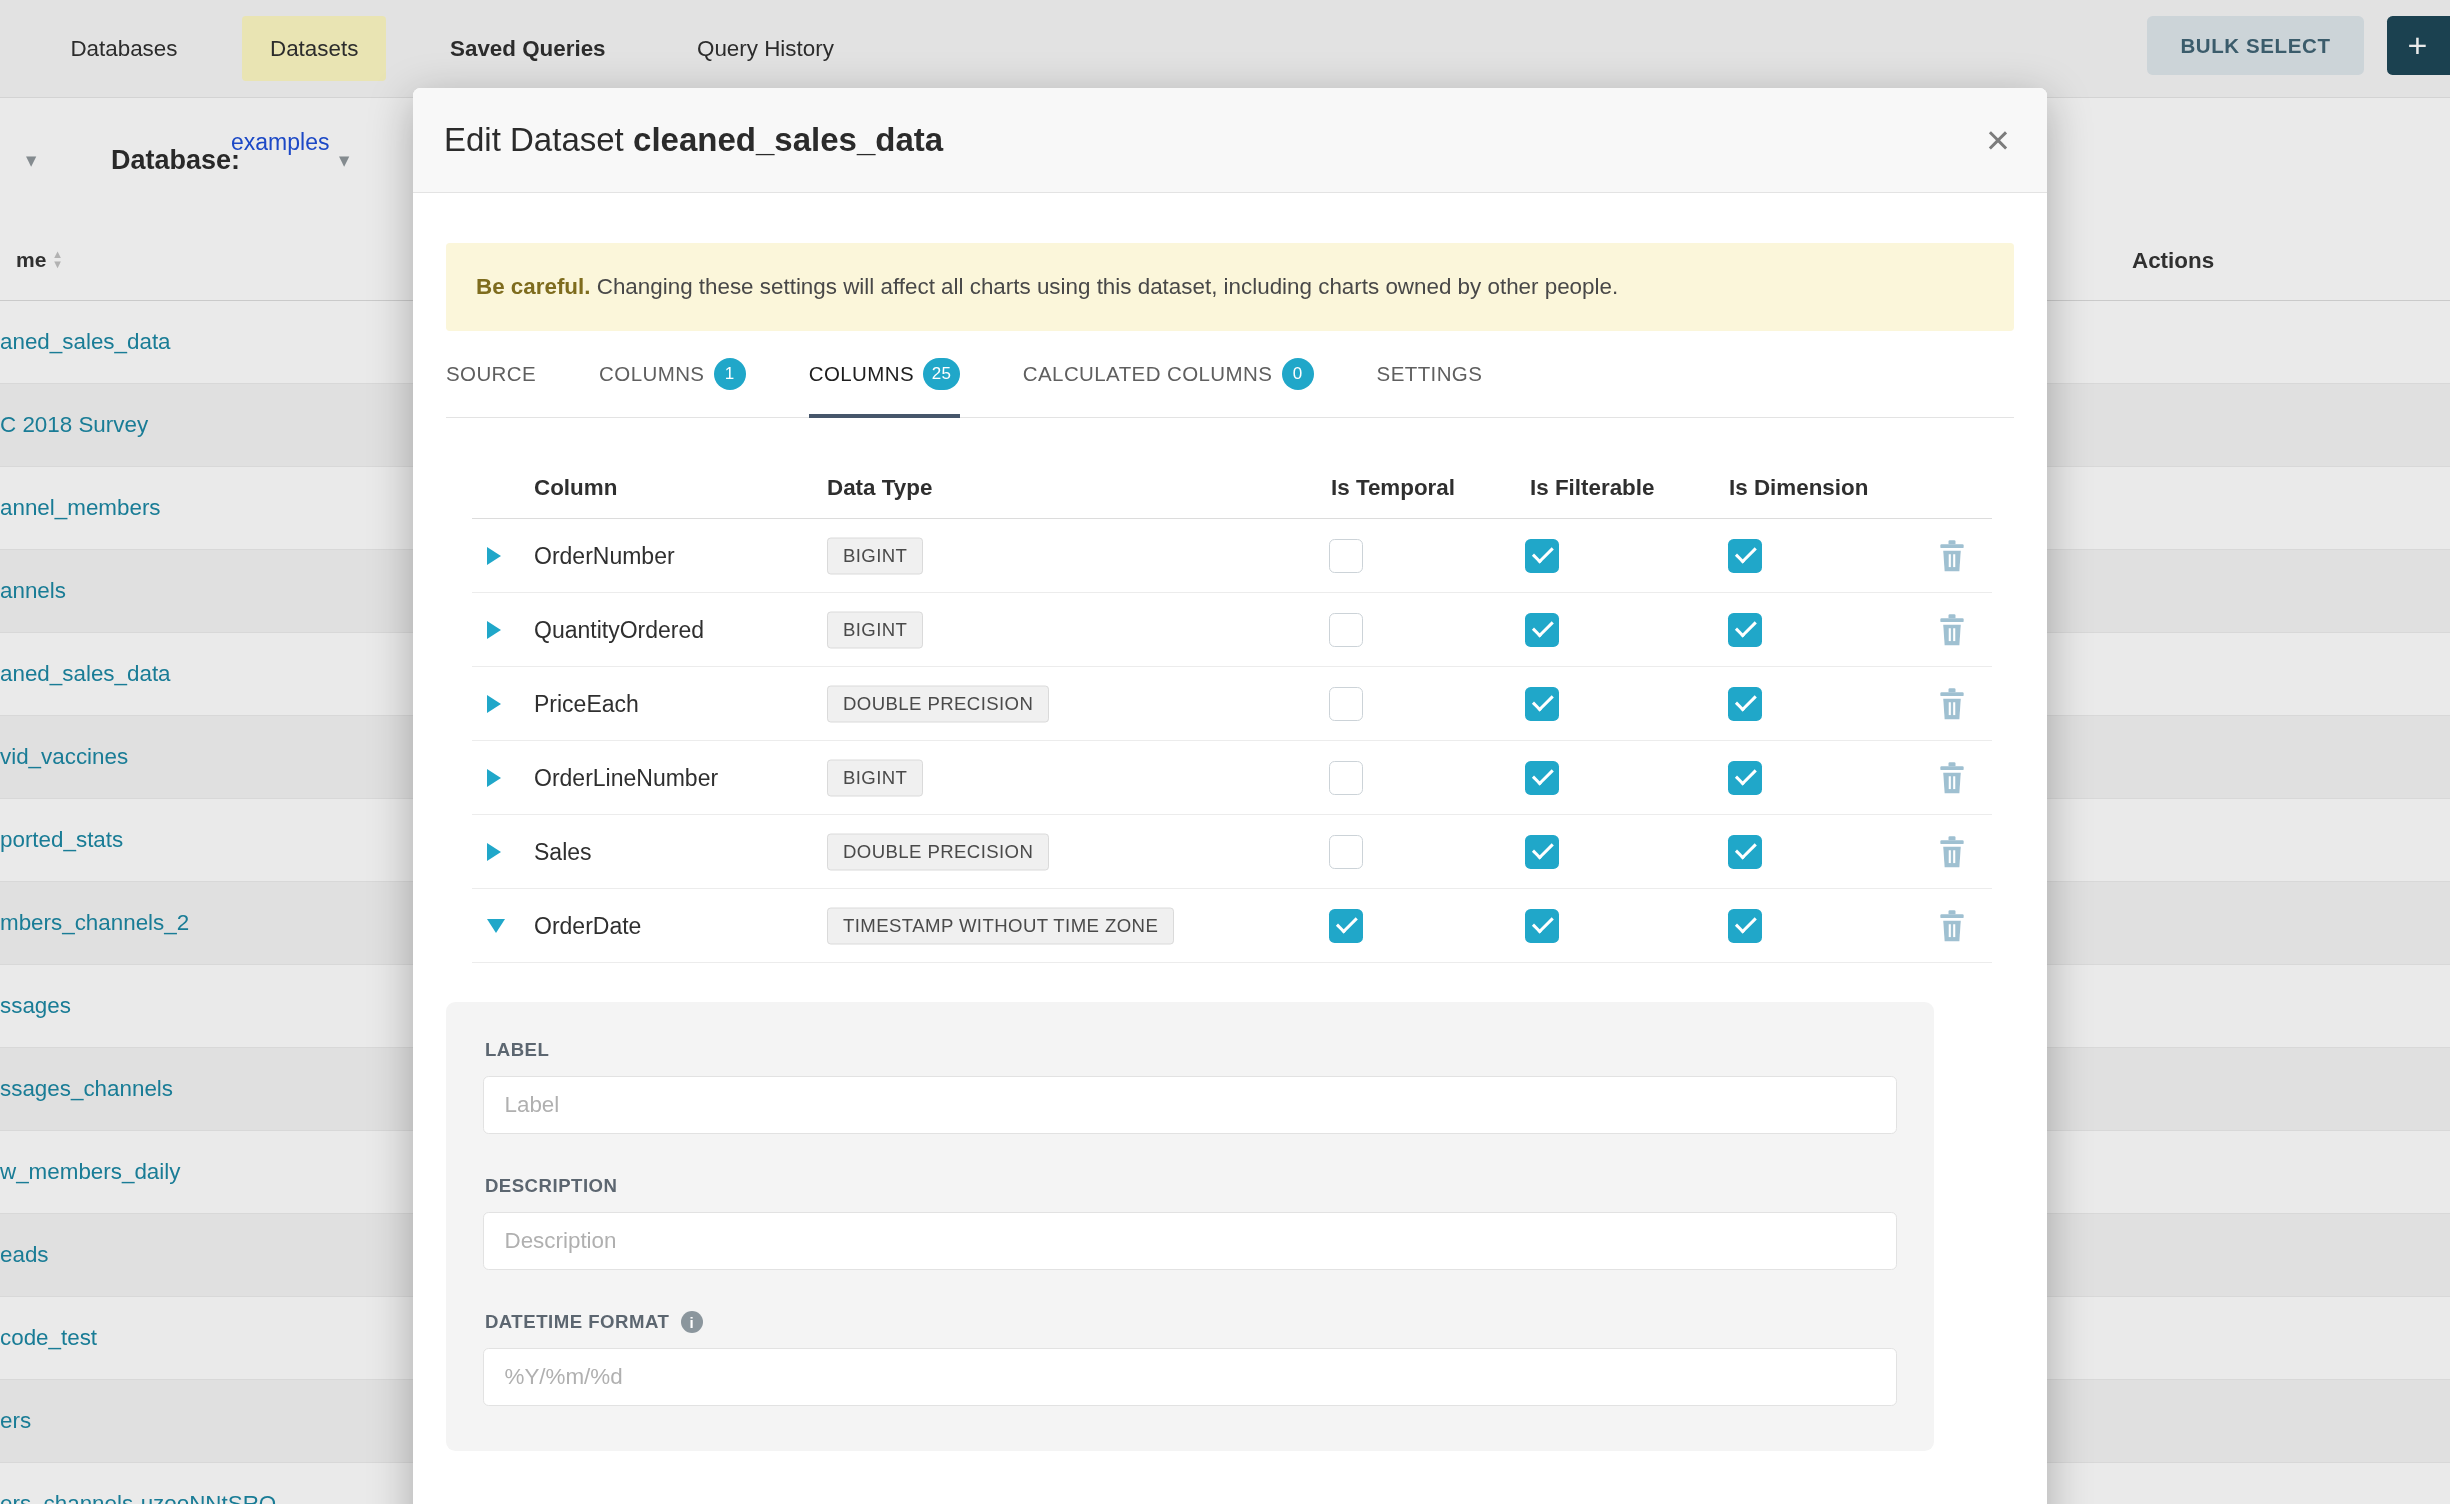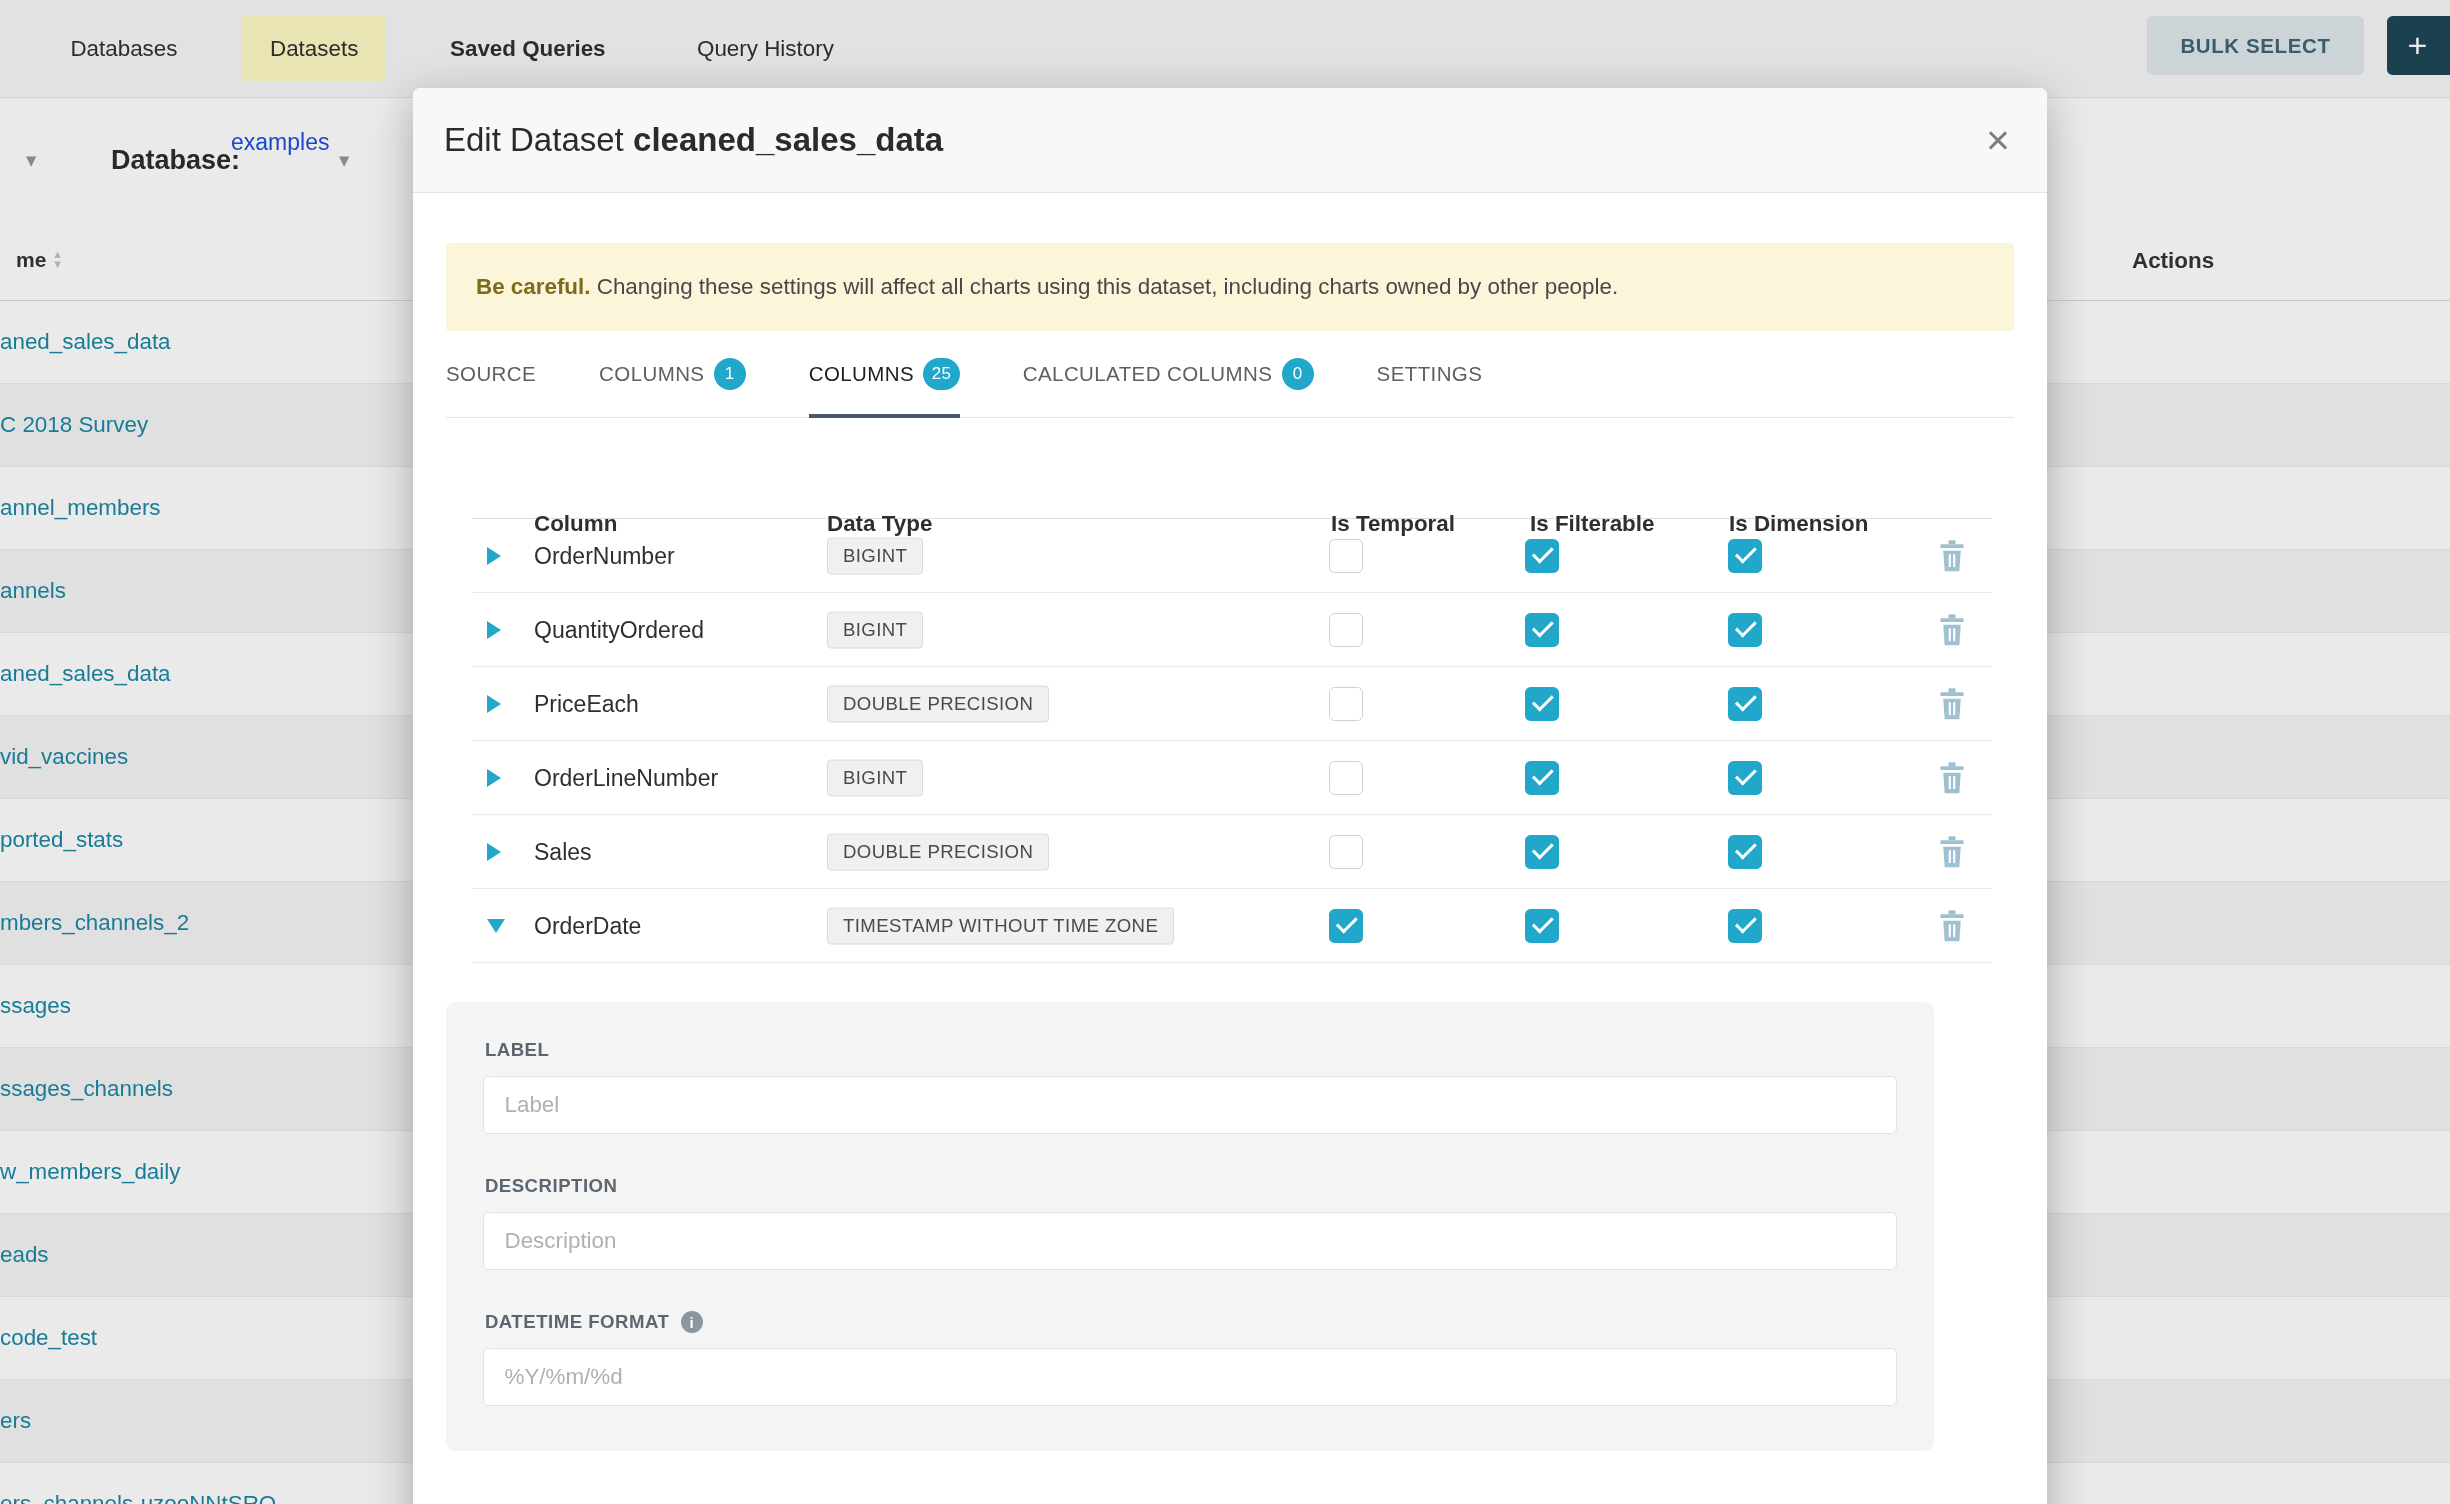--- a/index.html
+++ b/index.html
@@ -57,21 +57,21 @@
   .tabs{position:relative;height:86px;border-bottom:0.9px solid #e3e3e3;display:flex;align-items:center;gap:63px;}
   .tab{position:relative;height:86px;display:flex;align-items:center;gap:9.3px;font-size:20.5px;letter-spacing:0.4px;
        color:#5f5f5f;cursor:pointer;white-space:nowrap;}
   .tab.active{color:#1e1e1e;}
   .tab.active::after{content:"";position:absolute;left:0;right:0;bottom:-0.9px;height:3.7px;background:var(--underline);}
   .tab-badge{min-width:32px;height:32px;border-radius:16px;background:var(--primary);color:#fff;font-size:17px;
              display:flex;align-items:center;justify-content:center;padding:0 8.4px;box-sizing:border-box;}
 
   .cols-table{margin:42px 0 0 26px;width:1520px;position:relative;}
   .thead{position:relative;height:58px;border-bottom:0.9px solid #dcdcdc;font-size:22.4px;font-weight:700;color:#2f2f2f;}
-  .th{position:absolute;top:15px;margin-top:36px;}
+  .th{position:absolute;top:15px;}
   .th-column{left:62px;}  .th-type{left:355px;}
   .th-temporal{left:859px;text-align:center;} .th-filterable{left:1058px;} .th-dimension{left:1257px;}
 
   .col-row{position:relative;height:73px;border-bottom:0.9px solid #ececec;}
   .caret{position:absolute;left:15px;top:50%;transform:translateY(-50%);width:0;height:0;
          border-top:9.3px solid transparent;border-bottom:9.3px solid transparent;border-left:14px solid var(--primary);cursor:pointer;}
   .caret.down{border-left:9.3px solid transparent;border-right:9.3px solid transparent;border-top:14px solid var(--primary);border-bottom:0;}
   .col-name{position:absolute;left:62px;top:50%;transform:translateY(-50%);font-size:23px;color:#2f2f2f;white-space:nowrap;}
   .type-pill{position:absolute;left:355px;top:50%;transform:translateY(-50%);background:#f0f0f0;border:0.9px solid #dadada;
              border-radius:3.7px;font-size:18.6px;color:#4a4a4a;padding:6.5px 15px;letter-spacing:0.4px;white-space:nowrap;}

